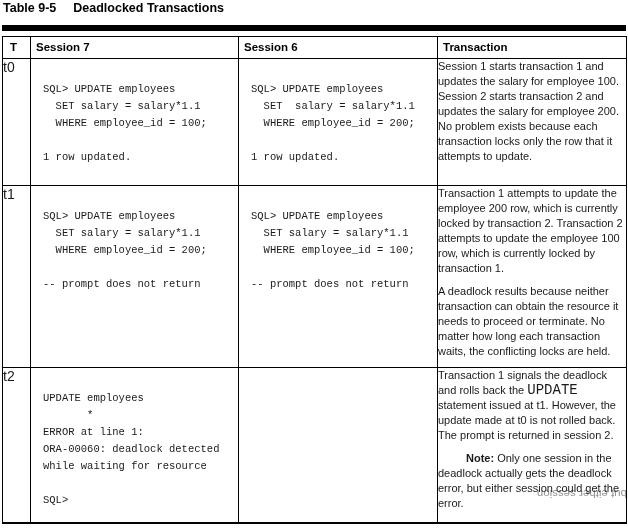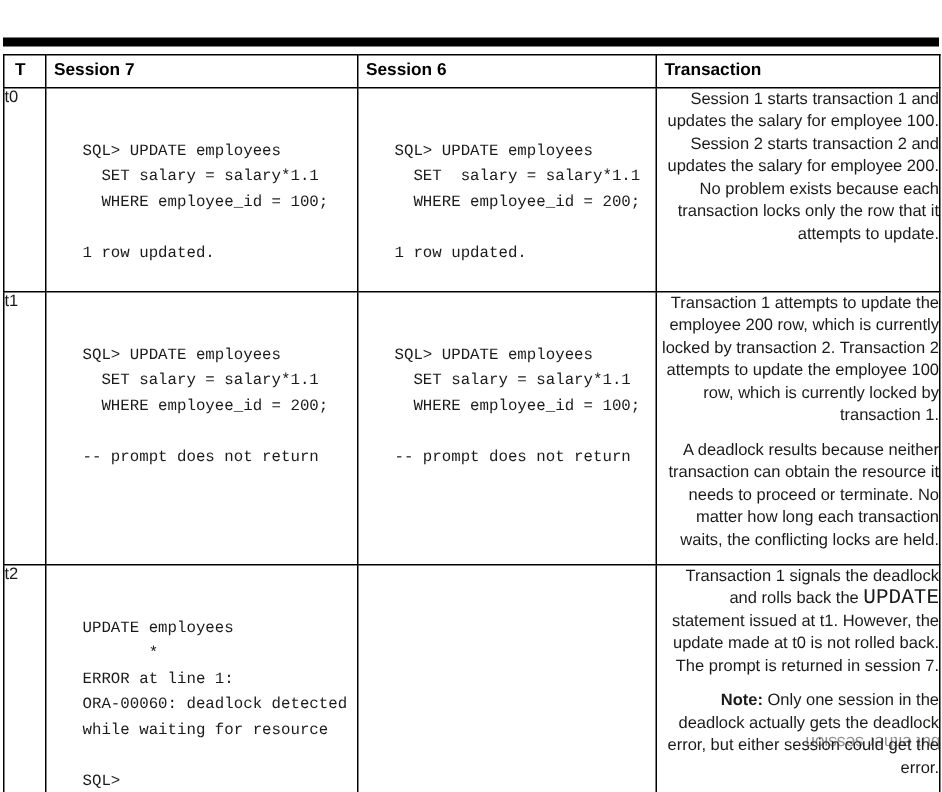--- a/index.html
+++ b/index.html
@@ -59,38 +59,37 @@
     font-size: 11.5px;
     font-weight: bold;
     color: #000;
     padding: 4px 0 0 5px;
   }
   table.dtable th.th-t { padding-left: 7px; }
   tr.row-t0 { height: 127px; }
   tr.row-t1 { height: 180px; }
   tr.row-t2 { height: 155px; }
   td.tcell {
-    font-size: 11px;
+    font-size: 14px;
     padding: 3px 0 0 6px;
   }
   td.code { padding: 0; }
   td.code pre {
-    margin: 16px;
+    margin: 4px;
     padding: 18px 2px 0 8px;
     font-family: "Liberation Mono", "DejaVu Sans Mono", monospace;
     font-size: 10.5px;
     line-height: 17px;
     color: #1a1a1a;
     white-space: pre;
   }
   td.expl {
     padding: 3px 6px 0 5px;
     font-size: 11px;
     line-height: 15px;
-    text-align: right;
   }
   td.expl p { margin: 0 0 8px 0; }
   .mono {
     font-family: "Liberation Mono", "DejaVu Sans Mono", monospace;
     font-size: 14px;
   }
   .note-label { font-weight: bold; padding-left: 28px; }
   .watermark {
     position: absolute;
     left: 497px;
@@ -103,20 +102,23 @@
     white-space: nowrap;
     pointer-events: none;
     filter: blur(0.4px);
   }
 </style>
 </head>
 <body>
 
 <div class="page">
 
+  <div class="title">
+    <span>Table 9-5</span><span class="title-text">Deadlocked Transactions</span>
+  </div>
 
   <div class="thick-bar"></div>
 
   <table class="dtable">
     <colgroup>
       <col class="c-t">
         <col class="c-s1">
         <col class="c-s2">
         <col class="c-ex">
     </colgroup>
@@ -181,21 +183,21 @@
 ERROR at line 1:
 ORA-00060: deadlock detected
 while waiting for resource
 
 SQL&gt;</pre>
         </td>
         <td class="code">
           <pre></pre>
         </td>
         <td class="expl">
-          <p><span>Transaction 1 signals the deadlock and rolls back the </span><span class="mono">UPDATE</span><span> statement issued at t1. However, the update made at t0 is not rolled back. The prompt is returned in session 7.</span></p>
+          <p><span>Transaction 1 signals the deadlock and rolls back the </span><span class="mono">UPDATE</span><span> statement issued at t1. However, the update made at t0 is not rolled back. The prompt is returned in session 2.</span></p>
           <p><span class="note-label">Note:</span><span> Only one session in the deadlock actually gets the deadlock error, but either session could get the error.</span></p>
         </td>
       </tr>
 
     </tbody>
   </table>
 
   <div class="watermark">but either session</div>
 
 </div>

